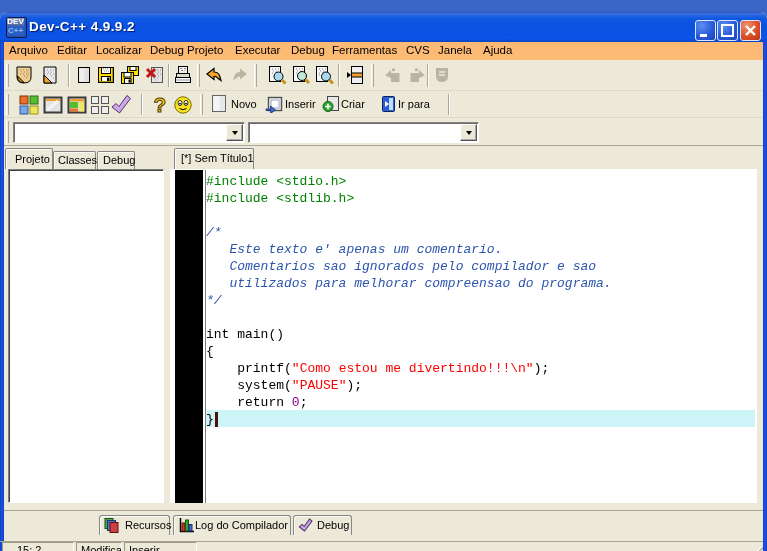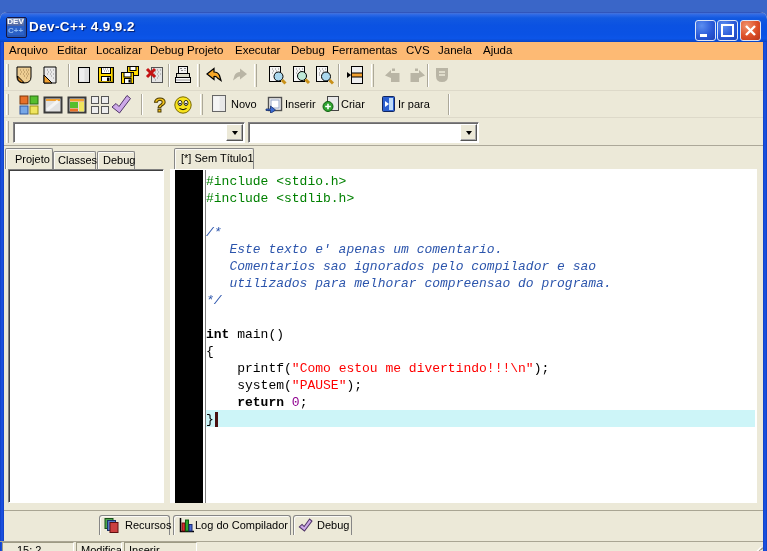--- a/index.html
+++ b/index.html
@@ -36,21 +36,21 @@
 
 .tab{position:absolute;background:#ECE9D8;border:1px solid #868686;border-bottom:none;border-radius:2px 2px 0 0;font-size:11px;color:#000;box-shadow:inset 1px 1px 0 #fbfaf6;white-space:nowrap}
 
 #leftpanel{left:8px;top:157px;width:156px;height:334px;background:#fff;border:1px solid #808080;border-right-color:#fff;border-bottom-color:#fff;box-shadow:inset 1px 1px 0 #404040,1px 1px 0 #ECE9D8}
 #editor{left:170px;top:157px;width:587px;height:334px;background:#fff}
 #gutter{left:175px;top:158px;width:28px;height:333px;background:#000}
 #gutline{left:205px;top:158px;width:1px;height:333px;background:#808080}
 #hl{left:206px;top:398px;width:549px;height:17px;background:#CDF5F8}
 #caret{left:215px;top:400px;width:3px;height:15px;background:#4a1010}
 #code{left:206px;top:161px;font-family:"Liberation Mono",monospace;font-size:13px;line-height:17px;white-space:pre;color:#000}
-.gr{color:#008000}.cm{color:#2C55AC;font-style:italic}.st{color:#FF0000}.kw{font-weight:bold}.num{color:#900090}
+.gr{color:#008000}.cm{color:#2C55AC;font-style:italic}.st{color:#FF0000}.kw{font-weight:normal}.num{color:#900090}
 
 .btab{position:absolute;top:503px;height:20px;background:#ECE9D8;border:1px solid #868686;border-bottom:none;border-radius:3px 3px 0 0;box-shadow:inset 1px 1px 0 #fbfaf6}
 .btab .lbl{position:absolute;top:3px;font-size:11px;white-space:nowrap}
 .btab svg{position:absolute;top:2px}
 
 #statusbar{left:2px;top:528px;width:763px;height:19px}
 .sp{position:absolute;top:2px;height:16px;background:#ECE9D8;border:1px solid #9D9A84;border-right-color:#fff;border-bottom-color:#fff;font-size:11px;color:#000;overflow:hidden}
 .sp span{position:absolute;top:1px;left:4px;white-space:nowrap}
 </style></head><body>
 <div id="win">

